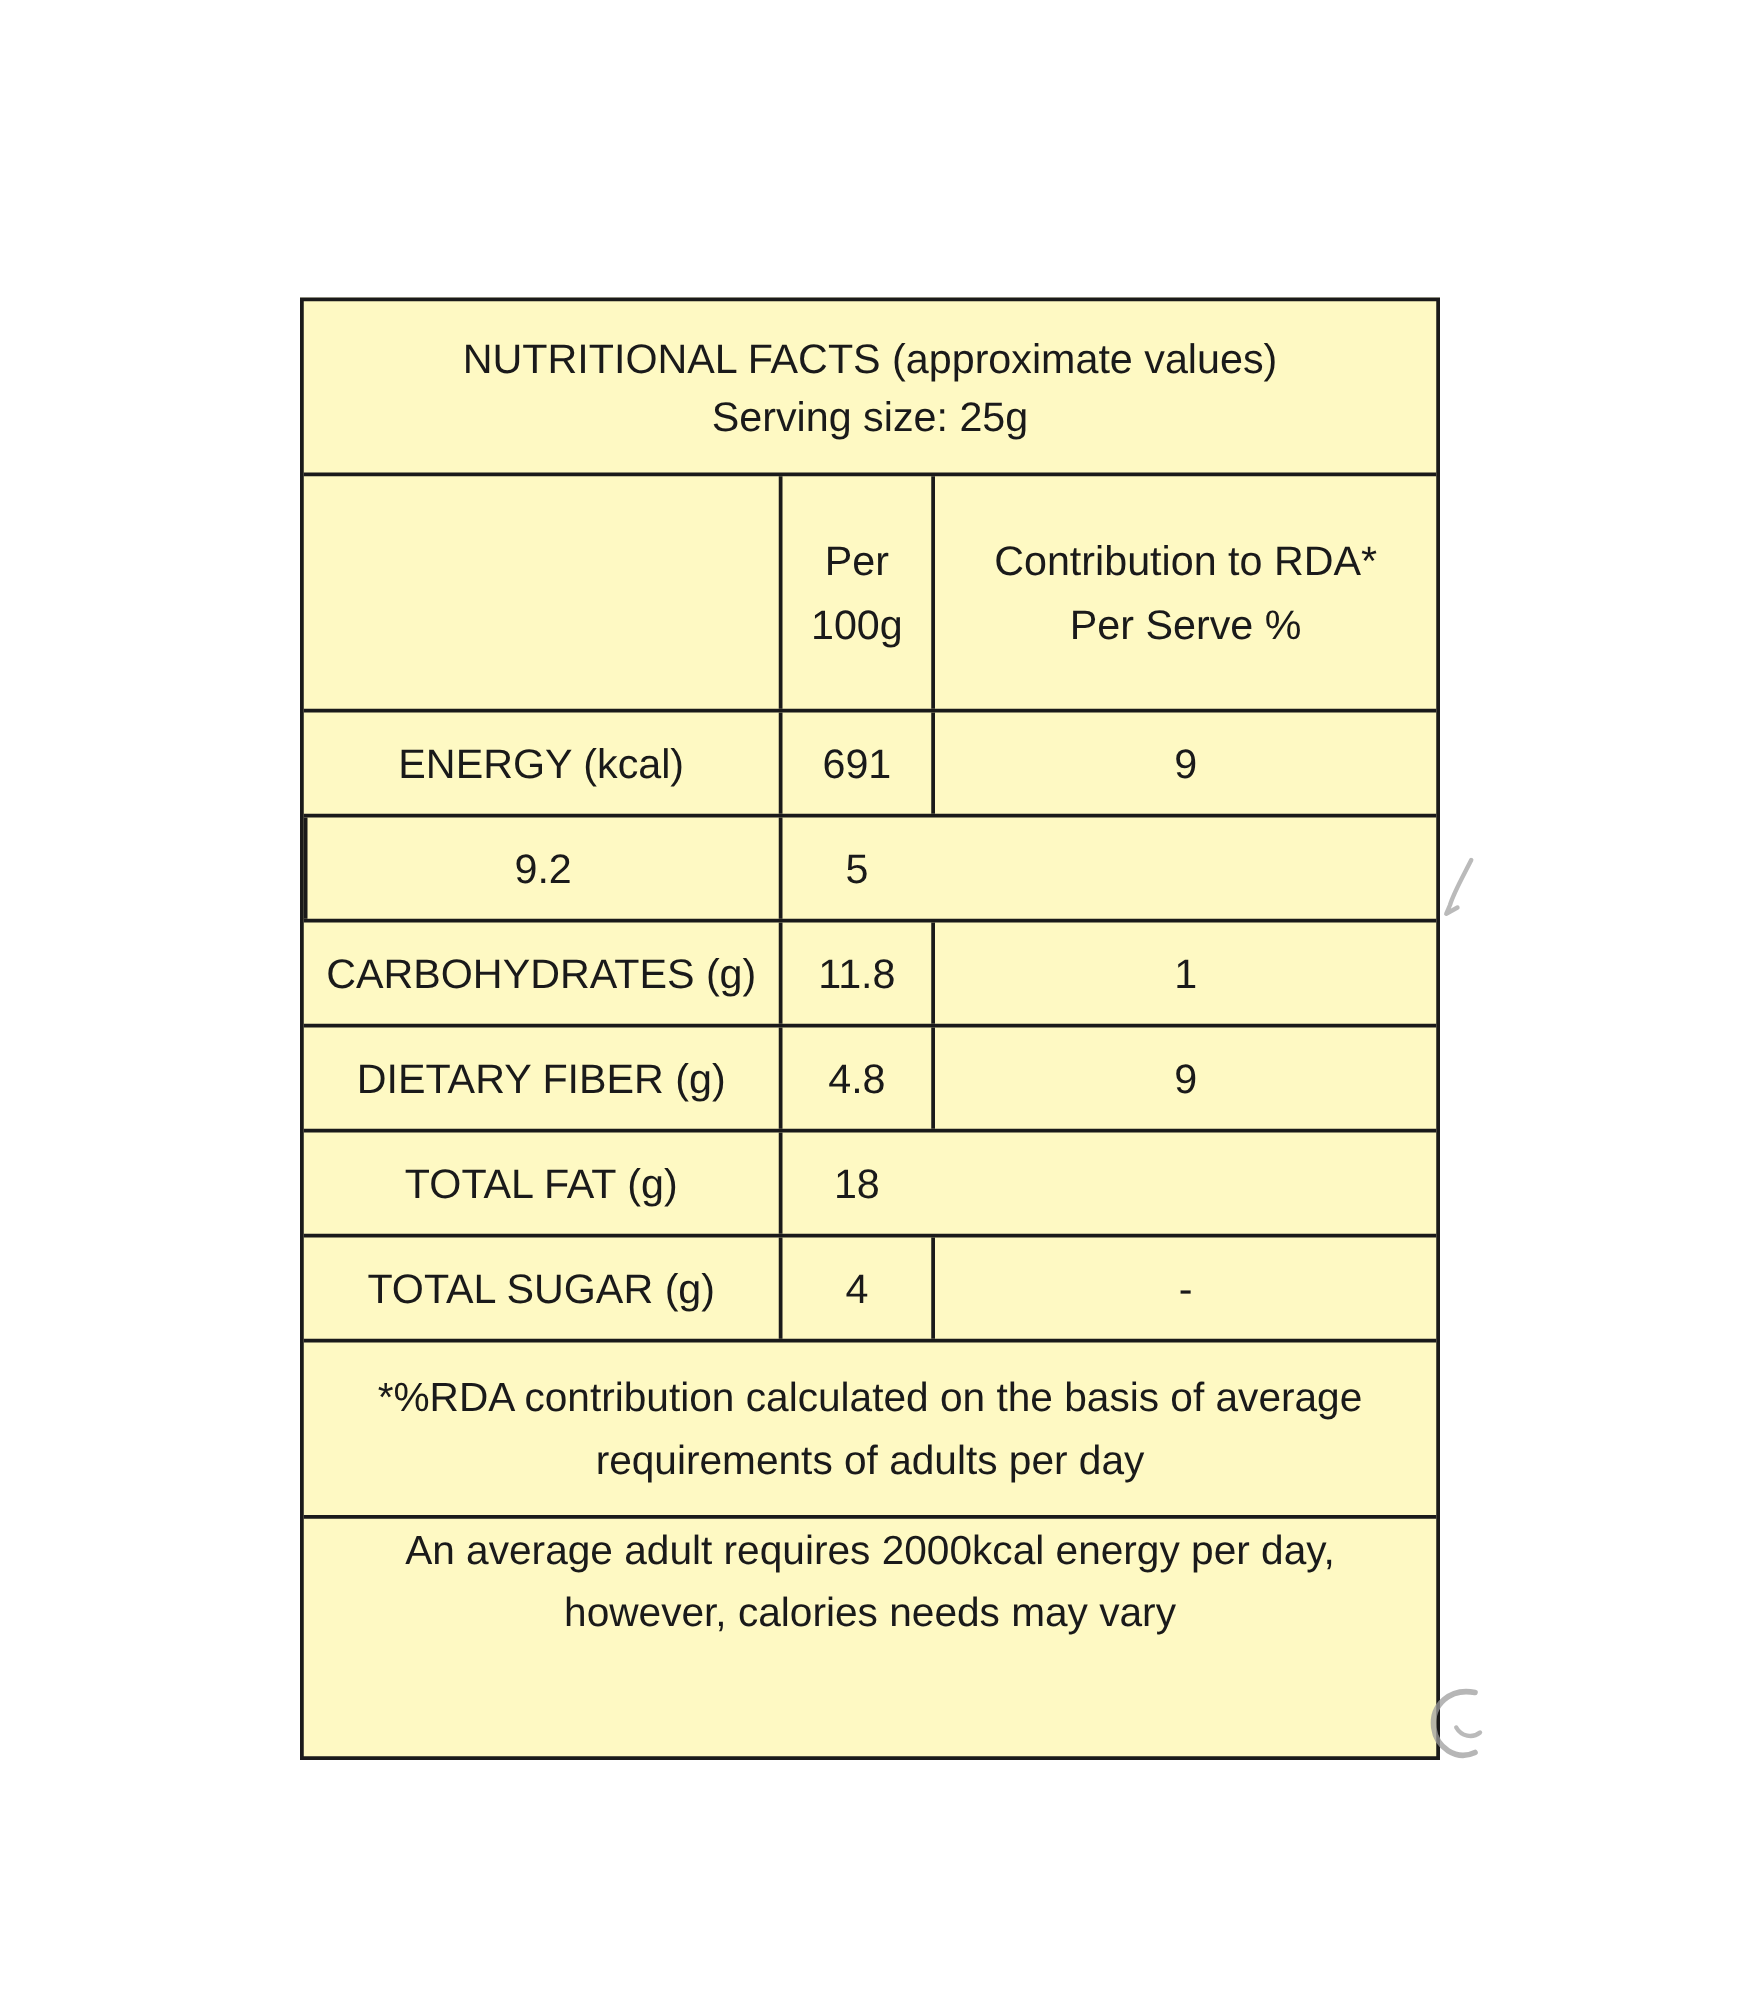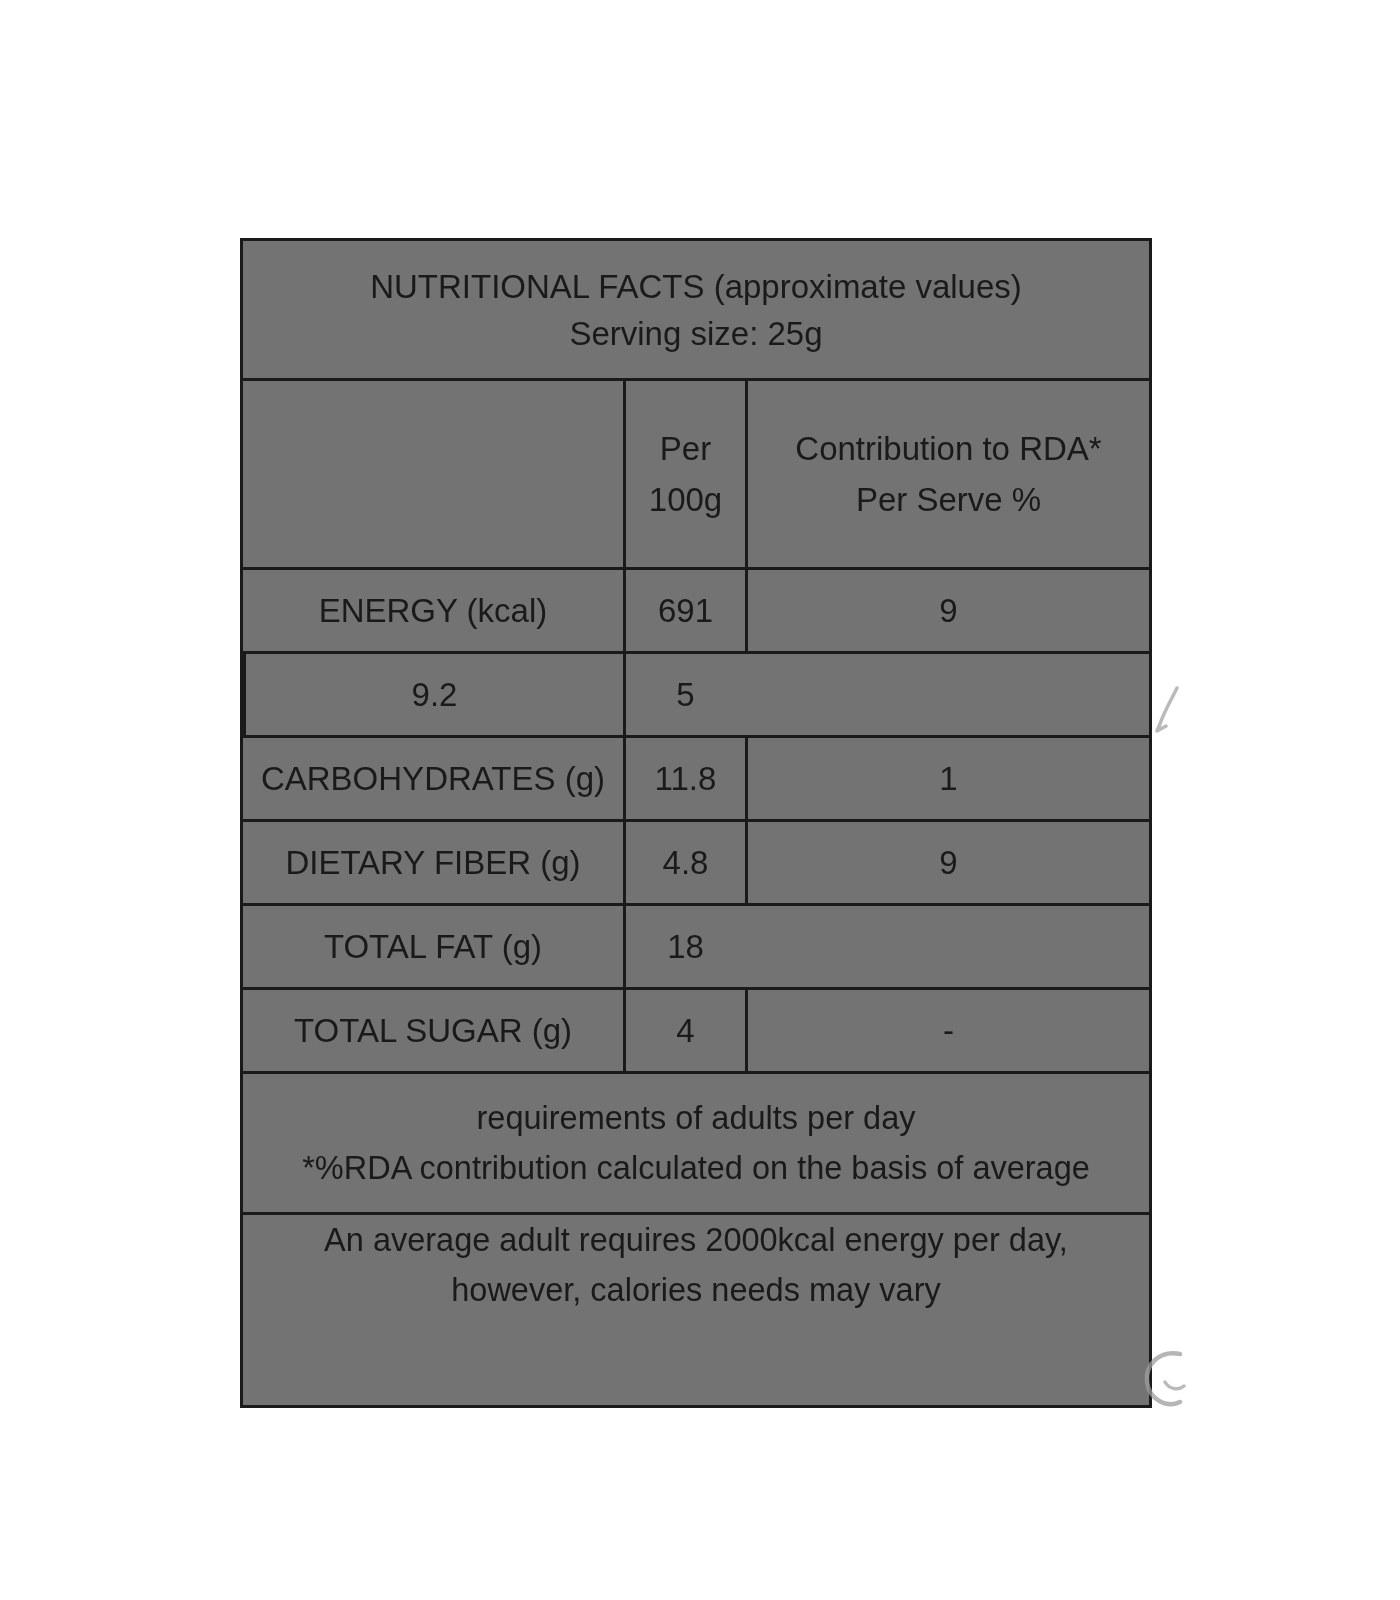--- a/index.html
+++ b/index.html
@@ -17,21 +17,21 @@
     overflow: hidden;
   }
   .nutri-table {
     position: absolute;
     left: 240px;
     top: 238px;
     width: 912px;
     height: 1170px;
     box-sizing: border-box;
     border: 3px solid #1a1a1a;
-    background: #737373;
+    background: #fef9c3;
     display: flex;
     flex-direction: column;
   }
   .row {
     box-sizing: border-box;
     width: 100%;
   }
   .row + .row {
     border-top: 3px solid #1a1a1a;
   }
@@ -135,22 +135,22 @@
       <div class="cell right">18</div>
     </div>
 
     <div class="row grid-row data-row">
       <div class="cell left">TOTAL SUGAR (g)</div>
       <div class="cell mid">4</div>
       <div class="cell right">-</div>
     </div>
 
     <div class="row note-row note-rda">
+      <div>*%RDA contribution calculated on the basis of average</div>
       <div>requirements of adults per day</div>
-      <div>*%RDA contribution calculated on the basis of average</div>
     </div>
 
     <div class="row note-row note-adult">
       <div>An average adult requires 2000kcal energy per day,</div>
       <div>however, calories needs may vary</div>
     </div>
 
   </div>
 
   <svg class="watermark wm-1" width="30" height="48" viewBox="0 0 30 48">

